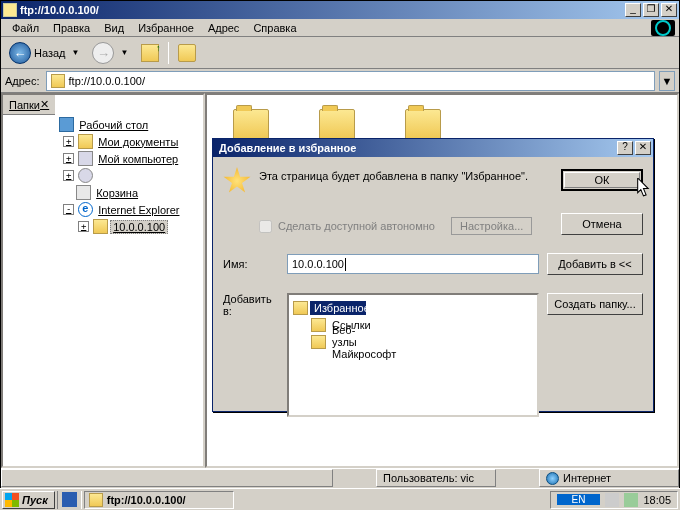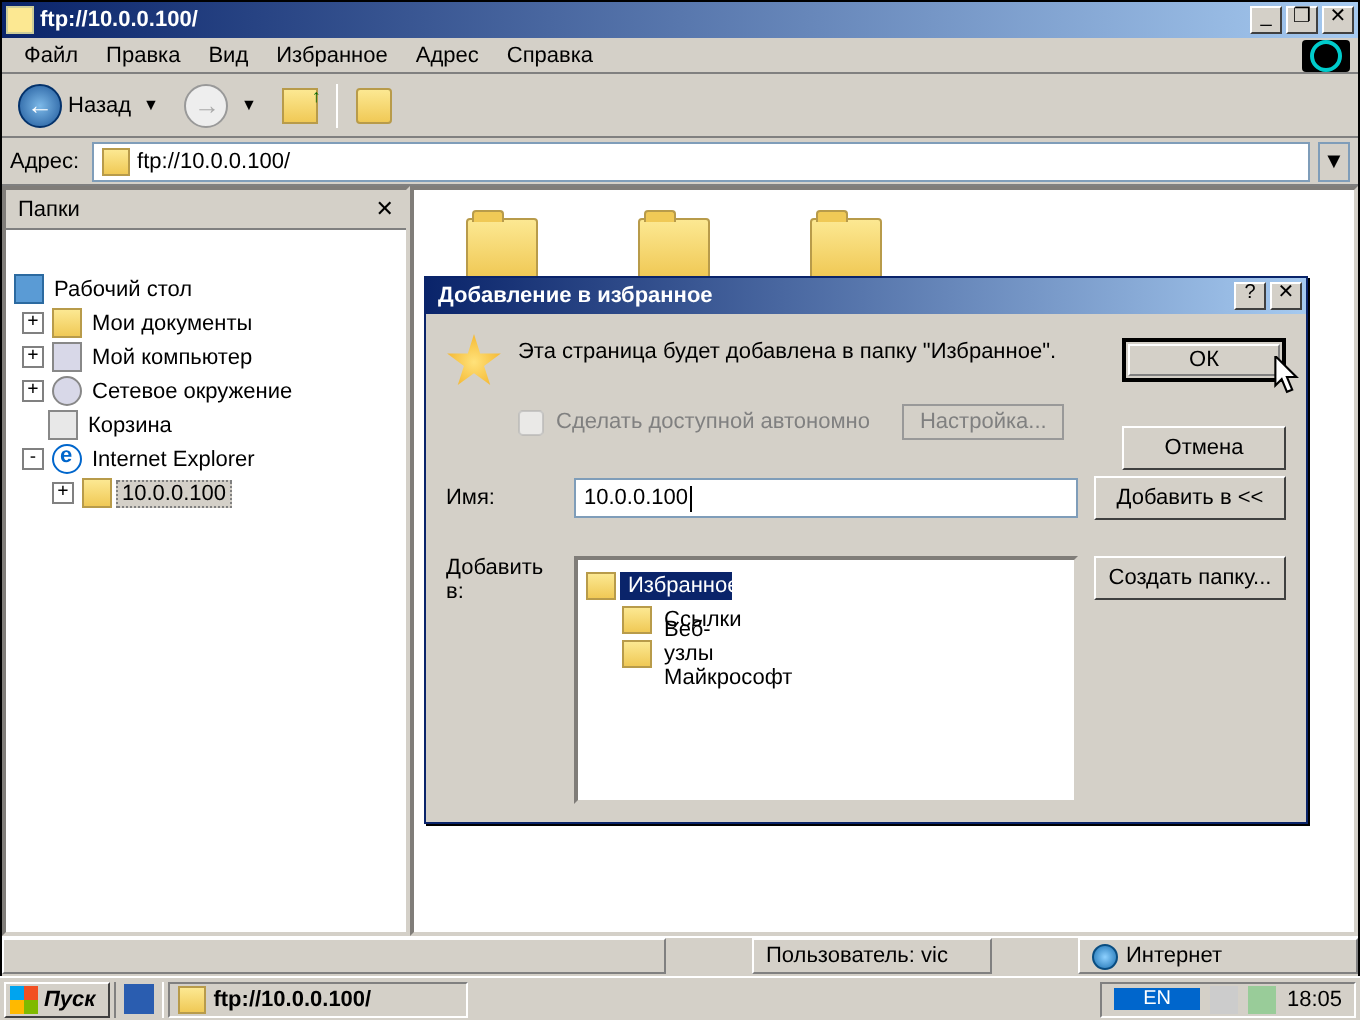--- a/index.html
+++ b/index.html
@@ -29,21 +29,21 @@
 .folder-up::after { content:'↑'; position:absolute; top:-2px; right:-2px; font-size:9px; color:#060; font-weight:bold; }
 .search-ico { background:linear-gradient(#fce892,#f0c956); border:1px solid #b89b4a; border-radius:2px; }
 
 .addressbar { height: 24px; background: #d4d0c8; display: flex; align-items: center; padding: 2px 4px; border-bottom: 1px solid #808080; gap: 4px; }
 .addressbar label { padding-right: 2px; }
 .addressbar .url-box { flex: 1; height: 20px; background: #fff; border: 1px solid #7f9db9; display: flex; align-items: center; padding: 0 4px; gap: 4px; }
 .addressbar .url-box .ico { width: 14px; height: 14px; background:linear-gradient(#fce892,#f0c956); border:1px solid #b89b4a; }
 .addressbar .go-drop { width:16px; height:20px; background:#d4d0c8; border:1px solid #7f9db9; text-align:center; line-height:18px; }
 
 .workspace { display: flex; height: calc(100% - 18px - 18px - 32px - 24px - 20px); }
-.panel { width: 204px; background: #fff; border: 2px inset #d4d0c8; margin: 0; display:flex; flex-direction:column; }
+.panel { width: 204px; background: #fff; border: 2px inset #d4d0c8; margin: 0; display:flex; flex-direction:row;text-decoration:underline; }
 .panel-head { height: 20px; background: #d4d0c8; display:flex; align-items:center; padding:0 6px; border-bottom:1px solid #808080; }
 .panel-head .close { margin-left:auto; font-family:sans-serif; }
 .tree { flex:1; overflow:auto; padding: 21px 2px; }
 .tree-row { display:flex; align-items:center; height:17px; gap:2px; white-space:nowrap; }
 .tree-row .tw { width:11px; height:11px; border:1px solid #808080; background:#fff; text-align:center; line-height:8px; font-size:9px; margin-right:2px; font-family:monospace; }
 .tree-row .ico { width:15px; height:15px; }
 .ico.desktop { background:#5a9bd5; border:1px solid #2c6aa0; }
 .ico.folder { background:linear-gradient(#fce892,#f0c956); border:1px solid #b89b4a; }
 .ico.mycomp { background:#d8d8e8; border:1px solid #888; }
 .ico.net { background:#d8d8e8; border:1px solid #888; border-radius:50%; }
@@ -64,21 +64,21 @@
 .status-cell.grow { flex:1; }
 .globe { width:13px; height:13px; border-radius:50%; background:radial-gradient(#8ed1ff,#1a6fb0); border:1px solid #0a4d80; }
 
 
 .dialog { position:absolute; top:138px; left:212px; width:442px; height:274px; background:#d4d0c8; border:1px solid #0a246a; box-shadow: 1px 1px 0 #000; }
 .dialog .titlebar { background:linear-gradient(to right,#0a246a,#a6caf0); }
 .dialog-body { padding: 10px 10px 8px 10px; position:relative; height:calc(100% - 18px); }
 .msg-row { display:flex; align-items:flex-start; gap:8px; }
 .star { width:28px; height:28px; background: radial-gradient(#ffe27a,#f0a818); clip-path: polygon(50% 0%, 61% 35%, 98% 35%, 68% 57%, 79% 91%, 50% 70%, 21% 91%, 32% 57%, 2% 35%, 39% 35%); }
 .msg-text { flex:1; line-height:14px; padding-top:2px; }
-.chk-row { display:flex; align-items:center; gap:6px; margin-top:7px; margin-left:36px; color:#808080; }
+.chk-row { display:flex; align-items:center; gap:6px; margin-top:22px; margin-left:36px; color:#808080; }
 .chk-row input { width:13px; height:13px; }
 .setup-btn { color:#808080; padding:2px 8px; border:1px solid #999; background:#d4d0c8; margin-left:10px; }
 .btn98 { width:82px; height:22px; background:#d4d0c8; border:1px solid #000; display:flex; align-items:center; justify-content:center; position:relative; }
 .btn98.raised { border:1px solid #fff; border-right-color:#404040; border-bottom-color:#404040; }
 .btn98.def { border:2px solid #000; }
 .btn98.def::after { content:''; position:absolute; inset:1px; border:1px solid #fff; border-right-color:#808080; border-bottom-color:#808080; }
 .btn98 span { position:relative; z-index:1; }
 .right-btns { position:absolute; top:12px; right:10px; display:flex; flex-direction:column; gap:22px; }
 .row { display:flex; align-items:center; gap:8px; margin-top:18px; }
 .row .lbl { width:56px; }
@@ -177,21 +177,20 @@
         <div class="tree-row">
             <span class="ind" style="width:4px"></span>
             <div class="tw">+</div>
             <div class="ico mycomp"></div>
             <span class="lbl">Мой компьютер</span>
           </div>
         <div class="tree-row">
             <span class="ind" style="width:4px"></span>
             <div class="tw">+</div>
             <div class="ico net"></div>
-            <span class="lbl">Сетевое окружение</span>
           </div>
         <div class="tree-row">
             <span class="ind" style="width:17px"></span>
             <div class="ico bin"></div>
             <span class="lbl">Корзина</span>
           </div>
         <div class="tree-row">
             <span class="ind" style="width:4px"></span>
             <div class="tw">-</div>
             <div class="ico ie"></div>

